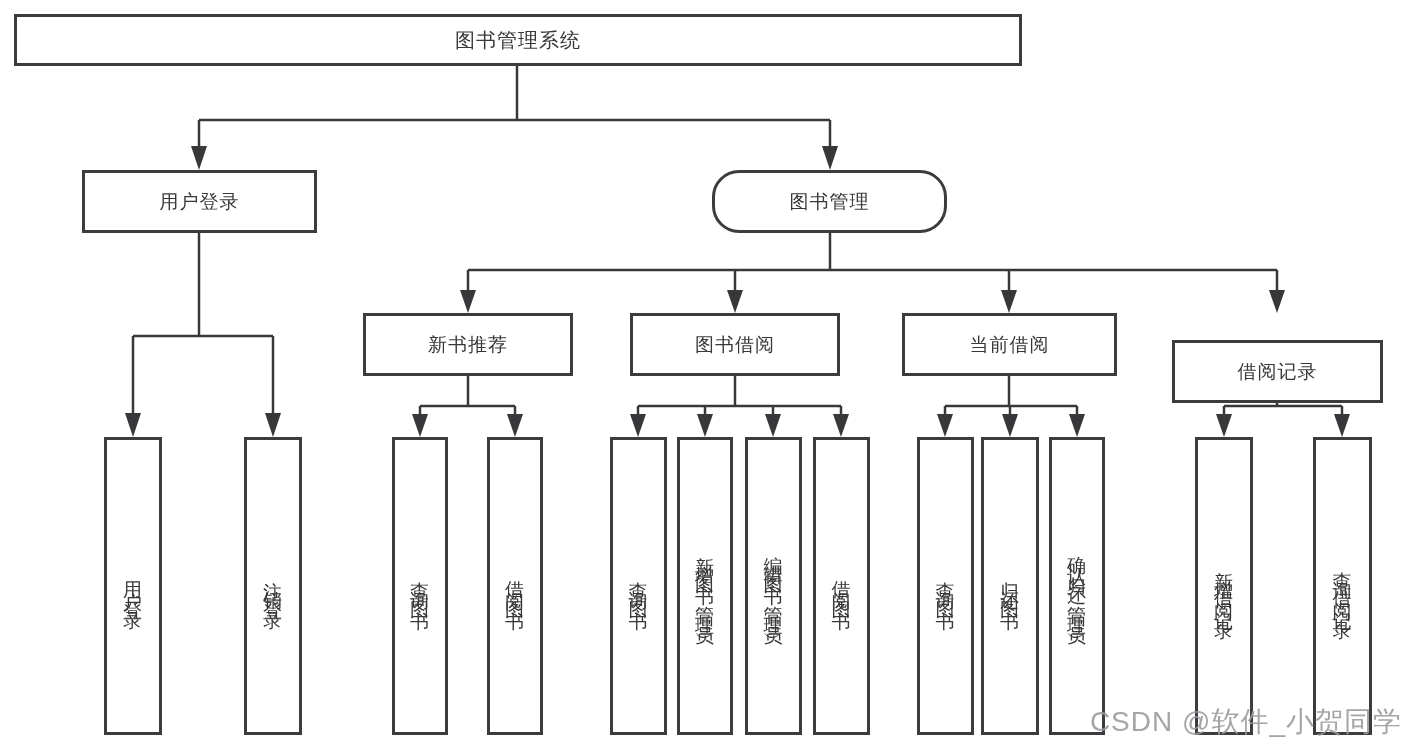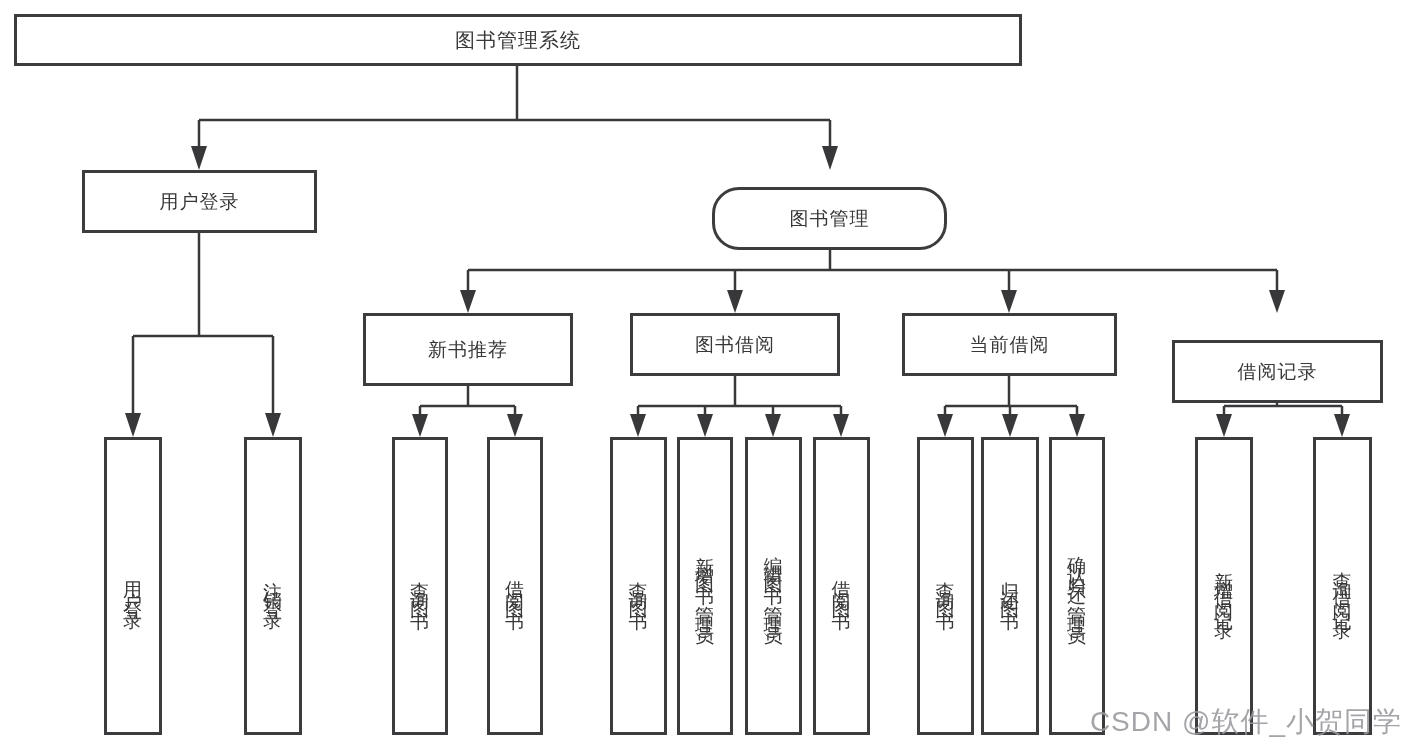--- a/index.html
+++ b/index.html
@@ -119,25 +119,25 @@
     </g>
   </svg>
 
   <div class="node hnode root-node" style="left:14px; top:14px; width:1008px; height:52px;">
     <span>图书管理系统</span>
   </div>
 
   <div class="node hnode" style="left:82px; top:170px; width:235px; height:63px;">
     <span>用户登录</span>
   </div>
-  <div class="node hnode" style="left:712px; top:187px; width:235px; height:63px;border-radius:27px;">
+  <div class="node hnode" style="left:712px; top:170px; width:235px; height:63px;border-radius:27px;">
     <span>图书管理</span>
   </div>
 
-  <div class="node hnode" style="left:363px; top:313px; width:210px; height:73px;">
+  <div class="node hnode" style="left:363px; top:313px; width:210px; height:63px;">
     <span>新书推荐</span>
   </div>
   <div class="node hnode" style="left:902px; top:313px; width:215px; height:63px;">
     <span>当前借阅</span>
   </div>
   <div class="node hnode" style="left:630px; top:313px; width:210px; height:63px;">
     <span>图书借阅</span>
   </div>
   <div class="node hnode" style="left:1172px; top:313px; width:211px; height:63px;margin-top:27px;">
     <span>借阅记录</span>

